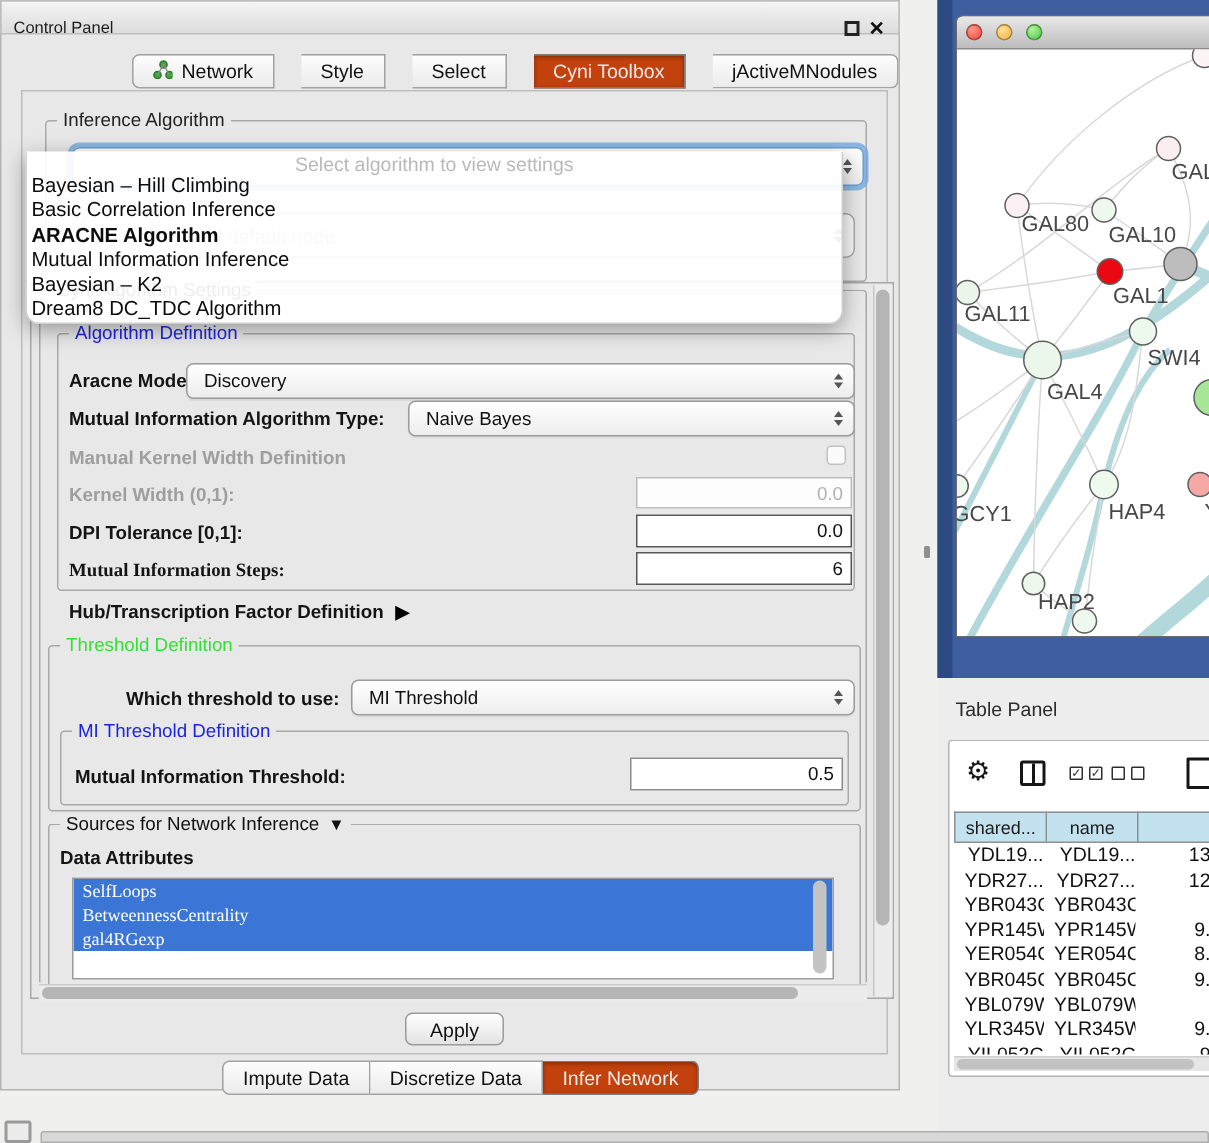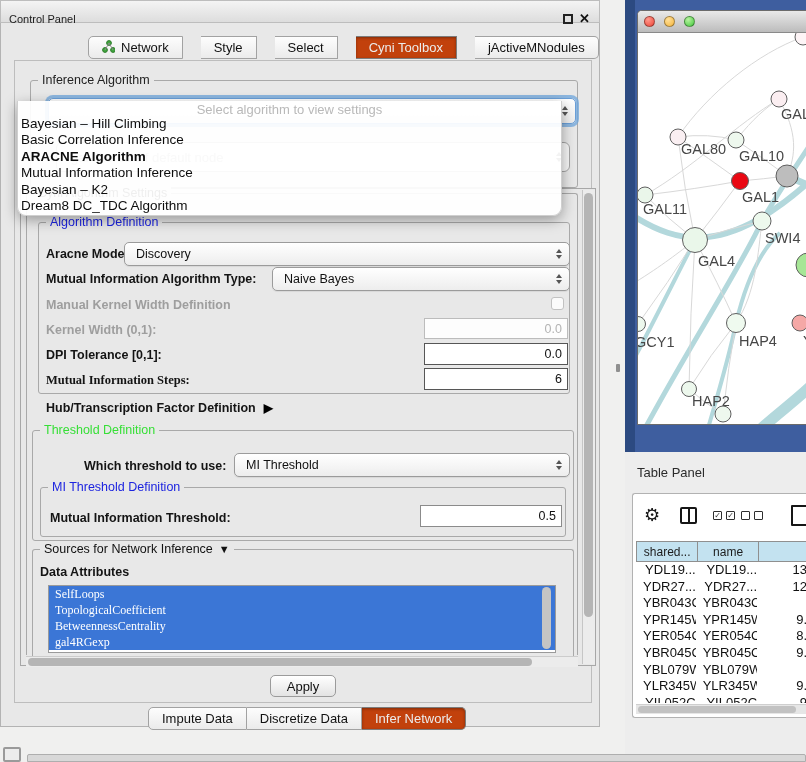--- a/index.html
+++ b/index.html
@@ -278,21 +278,20 @@
     <span>0.5</span>
   </div>
 
 <div class="gbox nob" id="src-box"></div>
 <div class="gtitle abs" id="src-title">
   <span>Sources for Network Inference</span><span id="src-arrow">▼</span>
 </div>
 <div class="lbl" style="left:40px; top:565px;">Data Attributes</div>
 <div class="abs" id="attr-list">
     <div class="attr-item">SelfLoops</div>
-    <div class="attr-item">TopologicalCoefficient</div>
     <div class="attr-item">BetweennessCentrality</div>
     <div class="attr-item">gal4RGexp</div>
   </div>
 <div class="abs" id="attr-scroll"></div>
 
 <div class="abs" id="hscroll"></div>
 <div class="abs" id="hscroll-thumb"></div>
 
 <div class="abs" id="apply-btn">Apply</div>
 

